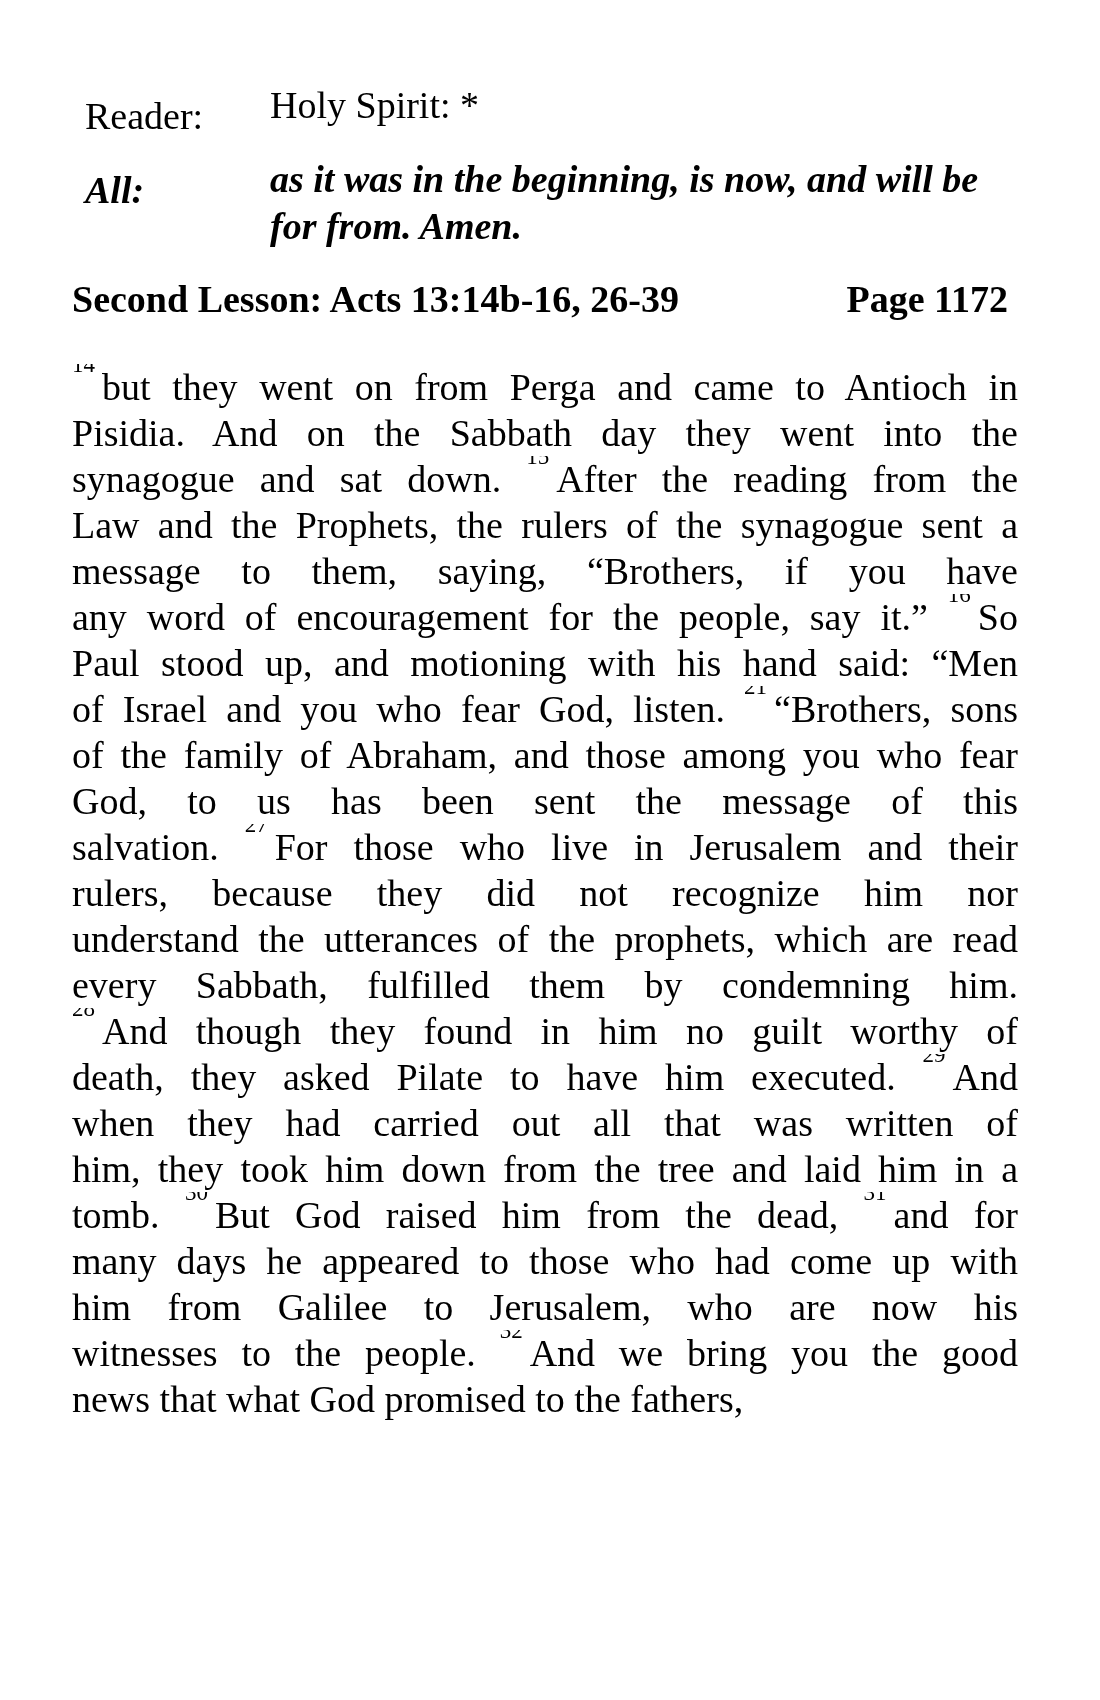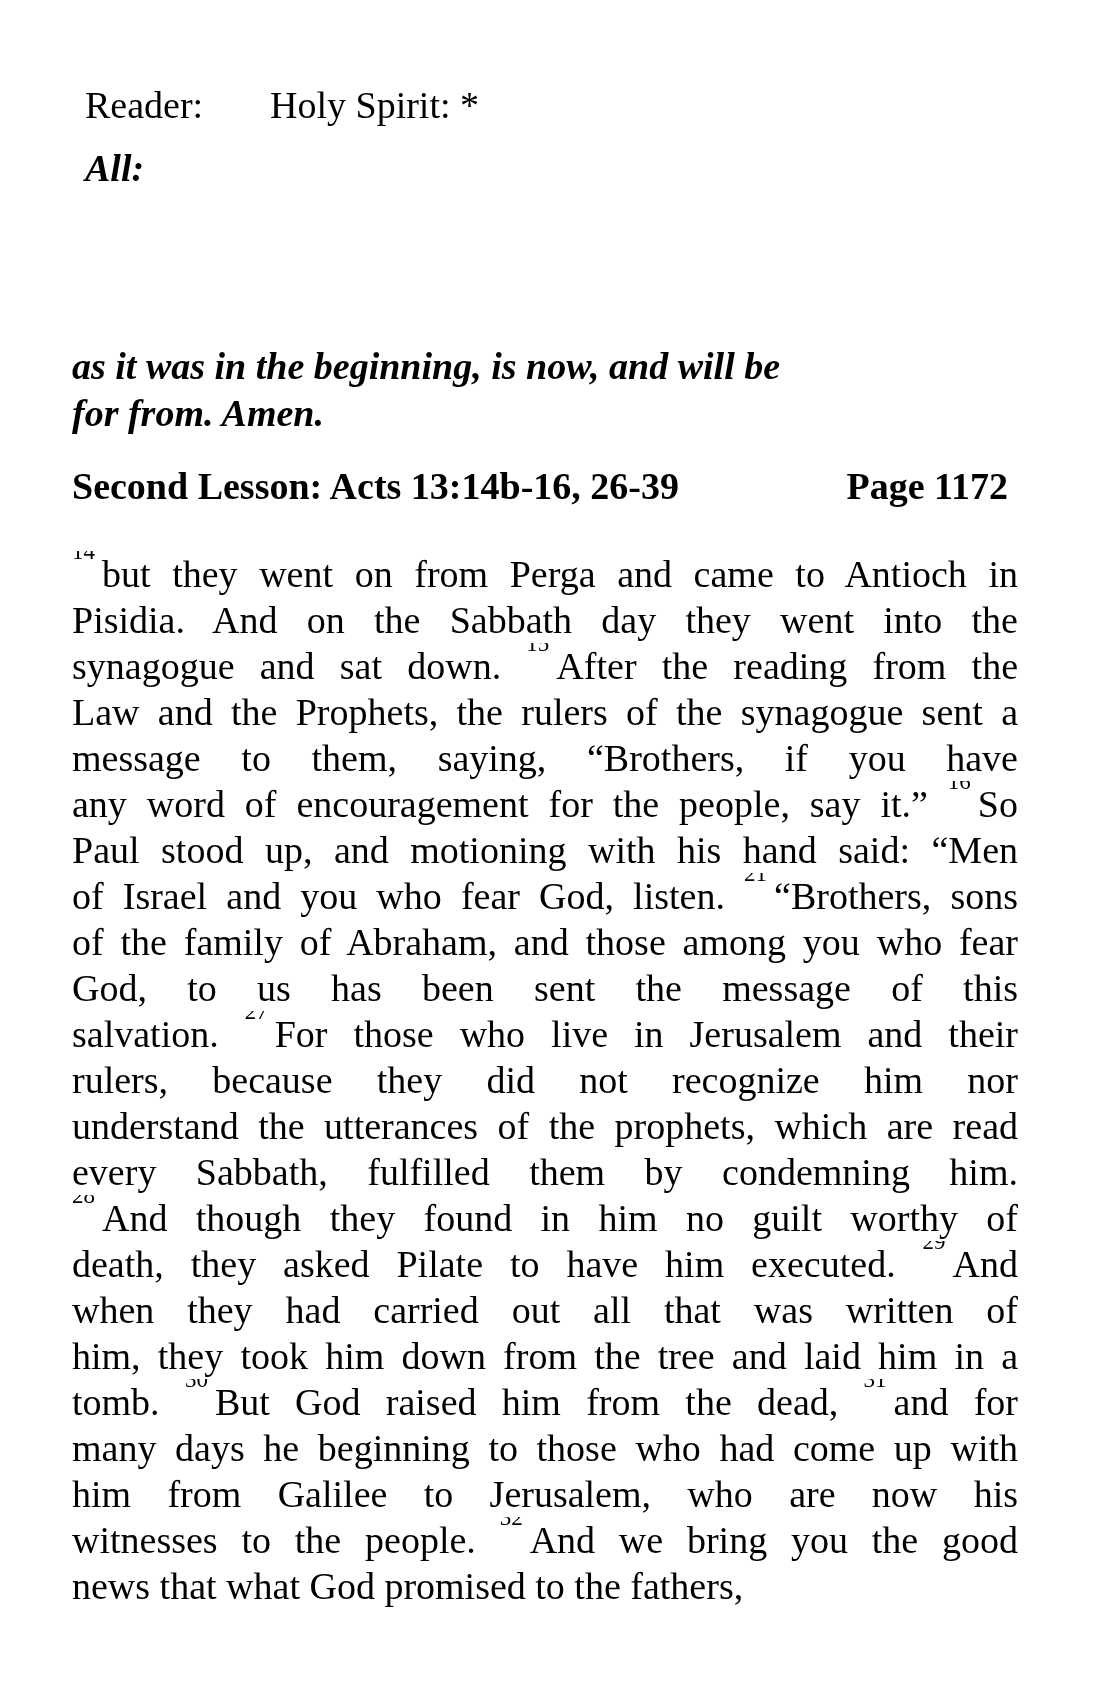--- a/index.html
+++ b/index.html
@@ -21,27 +21,27 @@
   
   .dialogue-row {
     display: flex;
     font-size: 38px;
     line-height: 47px;
   }
   .dialogue-row .speaker {
     flex: 0 0 198px;
     width: 198px;
     padding-left: 13px;
+    margin-top: 11px;
   }
   .dialogue-row .speech { flex: 1 1 auto; }
   .row-all {
     margin-top: 16px;
     font-weight: bold;
     font-style: italic;
-    flex-direction: column;
   }
   
   .heading-row {
     display: flex;
     justify-content: space-between;
     margin-top: 26px;
     padding-right: 10px;
     font-size: 38px;
     font-weight: bold;
     line-height: 47px;
@@ -115,19 +115,19 @@
       <div class="bline j">God, to us has been sent the message of this</div>
       <div class="bline j">salvation. <sup class="verse">27</sup>For those who live in Jerusalem and their</div>
       <div class="bline j">rulers, because they did not recognize him nor</div>
       <div class="bline j">understand the utterances of the prophets, which are read</div>
       <div class="bline j">every Sabbath, fulfilled them by condemning him.</div>
       <div class="bline j"><sup class="verse">28</sup>And though they found in him no guilt worthy of</div>
       <div class="bline j">death, they asked Pilate to have him executed. <sup class="verse">29</sup>And</div>
       <div class="bline j">when they had carried out all that was written of</div>
       <div class="bline j">him, they took him down from the tree and laid him in a</div>
       <div class="bline j">tomb. <sup class="verse">30</sup>But God raised him from the dead, <sup class="verse">31</sup>and for</div>
-      <div class="bline j">many days he beginning to those who had come up with</div>
+      <div class="bline j">many days he appeared to those who had come up with</div>
       <div class="bline j">him from Galilee to Jerusalem, who are now his</div>
       <div class="bline j">witnesses to the people. <sup class="verse">32</sup>And we bring you the good</div>
       <div class="bline">news that what God promised to the fathers,</div>
     </div>
 
 </div>
 
 </body></html>

